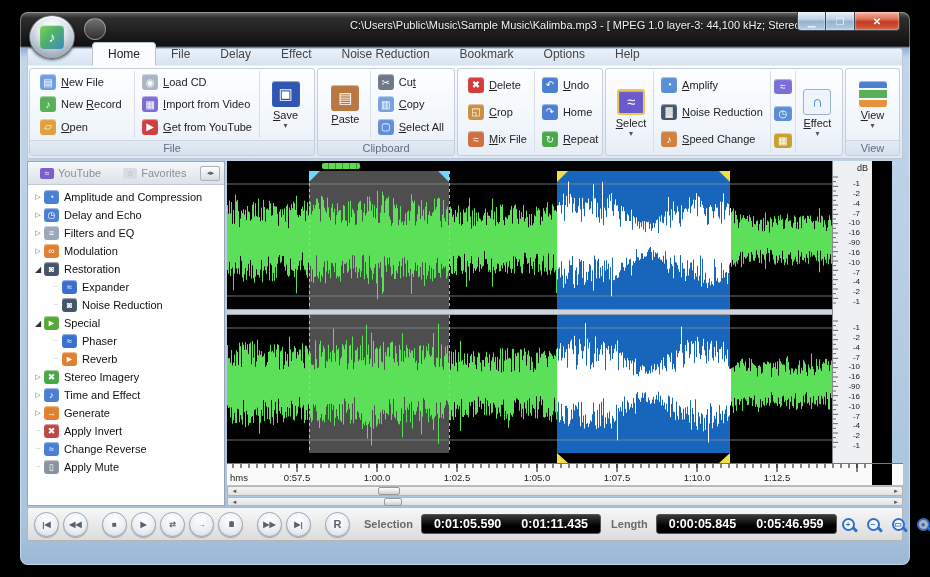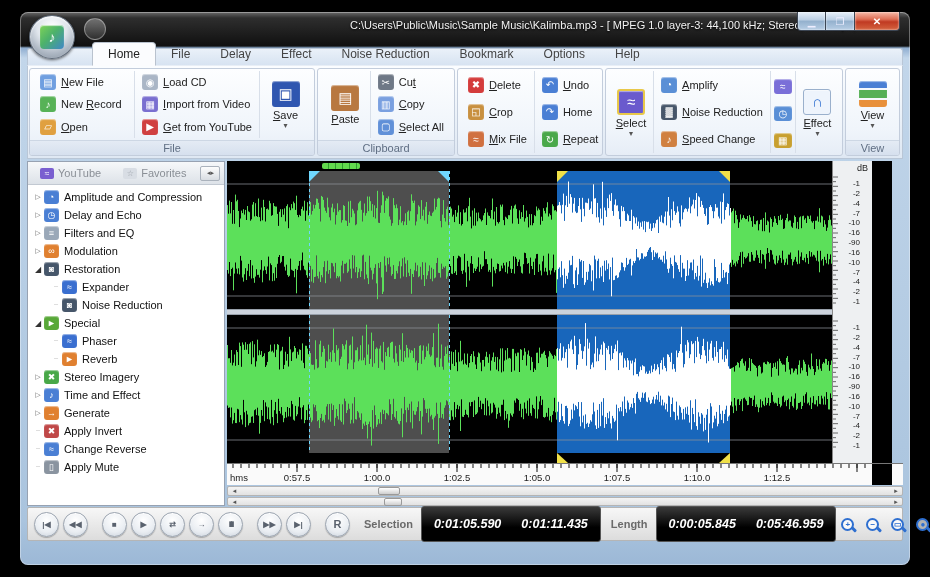--- a/index.html
+++ b/index.html
@@ -81,22 +81,22 @@
   .sbar .thumb{position:absolute;top:0;height:8px;background:linear-gradient(#fff,#cfcfcf);border:1px solid #9a9a9a;border-radius:2px;cursor:grab;}
   
   .bottombar{height:34px;margin:1px 7px 0;background:linear-gradient(#f7f7f7,#dcdcdc);
     border:1px solid #b5b5b5;border-radius:2px;display:flex;align-items:center;padding:0 6px;}
   .tbtn{width:25px;height:25px;border-radius:50%;border:1px solid #9ba4b0;margin-right:4px;flex:none;cursor:pointer;
     background:radial-gradient(circle at 50% 32%,#ffffff,#e9edf2 60%,#c9d1da);
     color:#5a626e;font-size:8px;display:flex;align-items:center;justify-content:center;font-weight:bold;
     box-shadow:0 1px 1px rgba(0,0,0,.25), inset 0 1px 1px #fff;}
   .tbtn.gap{margin-left:10px;}
   .slabel{font-size:11px;font-weight:bold;color:#6a6a6a;margin:0 8px 0 10px;flex:none;}
-  .timebox{height:36px;border-radius:3px;background:linear-gradient(#3a3a3a,#000 60%);border:1px solid #555;
-    color:#fff;display:flex;align-items:center;gap:20px;padding:0 12px;font-size:12.5px;font-style:italic;font-weight:bold;flex:none;}
+  .timebox{height:20px;border-radius:3px;background:linear-gradient(#3a3a3a,#000 60%);border:1px solid #555;
+    color:#fff;display:flex;align-items:center;gap:20px;padding:0 12px;font-size:12.5px;font-weight:bold;flex:none;}
   .zoomset{margin-left:auto;display:flex;gap:2px;}
   .zbtn{width:23px;height:23px;border-radius:4px;cursor:pointer;position:relative;flex:none;
     display:flex;align-items:center;justify-content:center;}
   .mag{position:relative;width:13px;height:13px;border:2px solid #2e6fd0;border-radius:50%;
     display:flex;align-items:center;justify-content:center;font-size:8px;font-weight:bold;color:#2e6fd0;background:rgba(255,255,255,.7);}
   .mag::after{content:"";position:absolute;width:6px;height:2.5px;background:#2e6fd0;right:-5px;bottom:-2px;transform:rotate(45deg);border-radius:1px;}
 </style>
 </head>
 <body>
 

